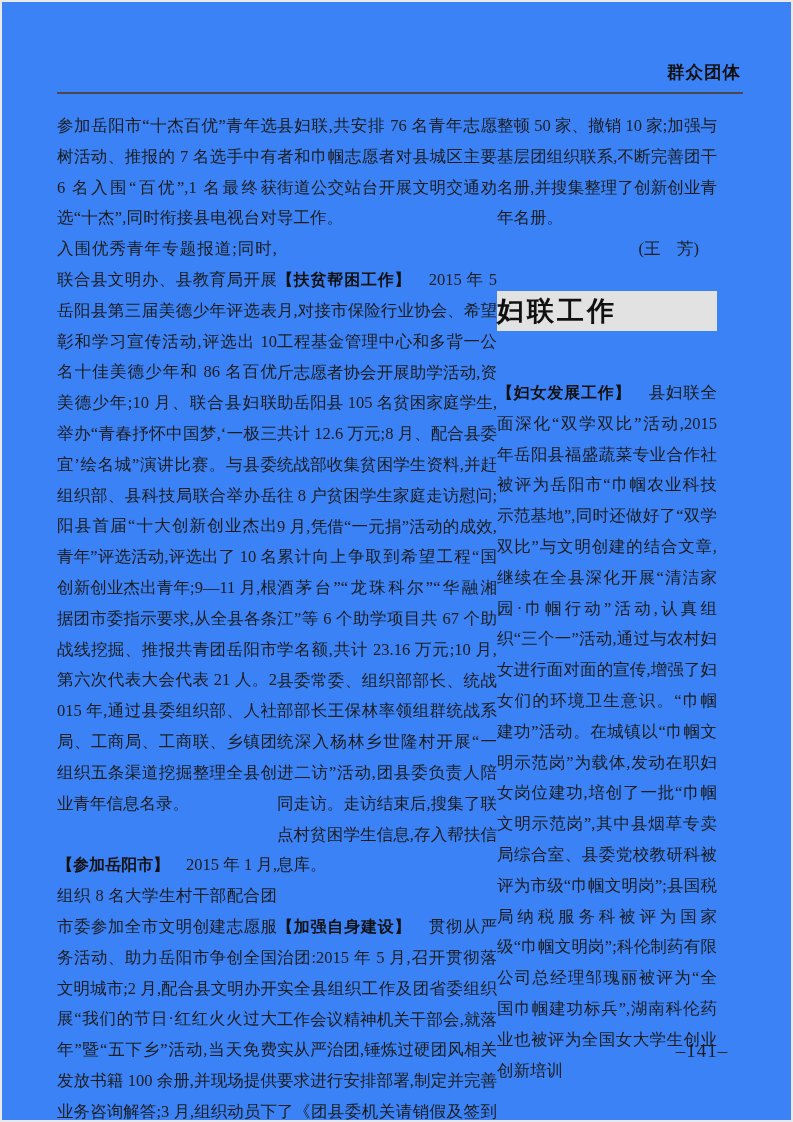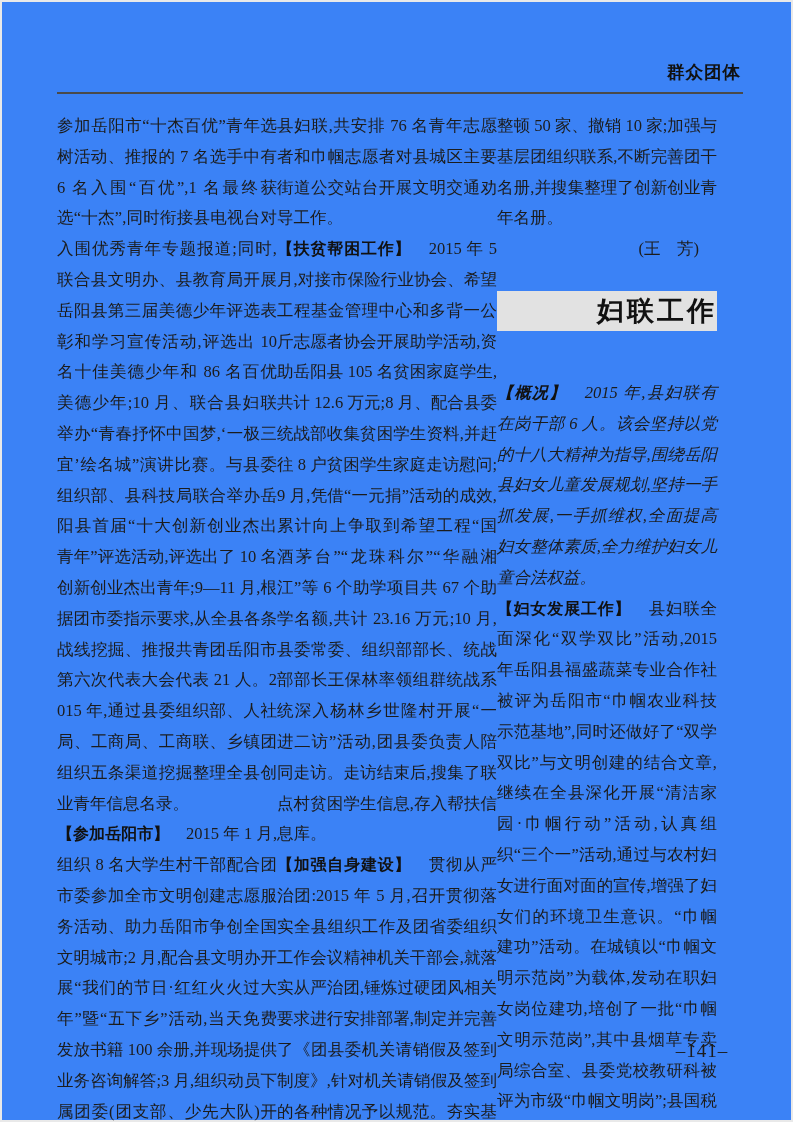--- a/index.html
+++ b/index.html
@@ -40,35 +40,35 @@
   }
   .column {
     width: 220px; min-width: 220px;
     font-size: 16.5px;
     line-height: 30.8px;
     text-align: justify;
     text-justify: inter-ideograph;
     word-break: break-all;
   }
   .column p { margin: 0; }
-  .para.headed { }
+  .para.headed { margin-top: 31px; }
   .entry-head {
     font-family: "Liberation Sans", "DejaVu Sans", sans-serif;
     font-weight: bold;
     font-size: 16px;
     color: #111;
   }
   .para.kai { font-style: italic; }
   .attribution {
     text-align: right;
     padding-right: 18px;
   }
   .box-title {
     background: #e2e2e2;
-    text-align: right;
+    text-align: left;
     font-weight: bold;
     font-size: 27px;
     letter-spacing: 3px;
     line-height: 40px;
     height: 40px;
     margin: 26px 0 47px 0;
     color: #111;
   }
   .page-number {
     position: absolute;
@@ -94,19 +94,18 @@
       </div>
     <div class="column">
         <p class="para">县妇联,共安排 76 名青年志愿者和巾帼志愿者对县城区主要街道公交站台开展文明交通劝导工作。</p>
         <p class="para headed"><span class="entry-head">【扶贫帮困工作】</span>　2015 年 5 月,对接市保险行业协会、希望工程基金管理中心和多背一公斤志愿者协会开展助学活动,资助岳阳县 105 名贫困家庭学生,共计 12.6 万元;8 月、配合县委统战部收集贫困学生资料,并赶往 8 户贫困学生家庭走访慰问;9 月,凭借“一元捐”活动的成效,累计向上争取到希望工程“国酒茅台”“龙珠科尔”“华融湘江”等 6 个助学项目共 67 个助学名额,共计 23.16 万元;10 月,县委常委、组织部部长、统战部部长王保林率领组群统战系统深入杨林乡世隆村开展“一进二访”活动,团县委负责人陪同走访。走访结束后,搜集了联点村贫困学生信息,存入帮扶信息库。</p>
         <p class="para headed"><span class="entry-head">【加强自身建设】</span>　贯彻从严治团:2015 年 5 月,召开贯彻落实全县组织工作及团省委组织工作会议精神机关干部会,就落实从严治团,锤炼过硬团风相关要求进行安排部署,制定并完善了《团县委机关请销假及签到制度》,针对机关请销假及签到的各种情况予以规范。夯实基层团建:2015 年响应上级团委要求,以青少年宫为基础,创建四个青少年综合服务平台;组织杨林乡青少年宫申报全省示范性青少年综合服务平台的创建;做好“百县千乡”示范创建工作、新建直属团组织 20 家、</p>
       </div>
     <div class="column">
         <p class="para">整顿 50 家、撤销 10 家;加强与基层团组织联系,不断完善团干名册,并搜集整理了创新创业青年名册。</p>
         <p class="attribution">(王　芳)</p>
         <div class="box-title">妇联工作</div>
-        <p class="para headed kai"><span class="entry-head">【概况】</span>　2015 年,县妇联有在岗干部 6 人。该会坚持以党的十八大精神为指导,围绕岳阳县妇女儿童发展规划,坚持一手抓发展,一手抓维权,全面提高妇女整体素质,全力维护妇女儿童合法权益。</p>
         <p class="para headed"><span class="entry-head">【妇女发展工作】</span>　县妇联全面深化“双学双比”活动,2015 年岳阳县福盛蔬菜专业合作社被评为岳阳市“巾帼农业科技示范基地”,同时还做好了“双学双比”与文明创建的结合文章,继续在全县深化开展“清洁家园·巾帼行动”活动,认真组织“三个一”活动,通过与农村妇女进行面对面的宣传,增强了妇女们的环境卫生意识。“巾帼建功”活动。在城镇以“巾帼文明示范岗”为载体,发动在职妇女岗位建功,培创了一批“巾帼文明示范岗”,其中县烟草专卖局综合室、县委党校教研科被评为市级“巾帼文明岗”;县国税局纳税服务科被评为国家级“巾帼文明岗”;科伦制药有限公司总经理邹瑰丽被评为“全国巾帼建功标兵”,湖南科伦药业也被评为全国女大学生创业创新培训</p>
       </div>
   </div>
 
   <div class="page-number">–141–</div>
 </div>
 
 </body></html>

